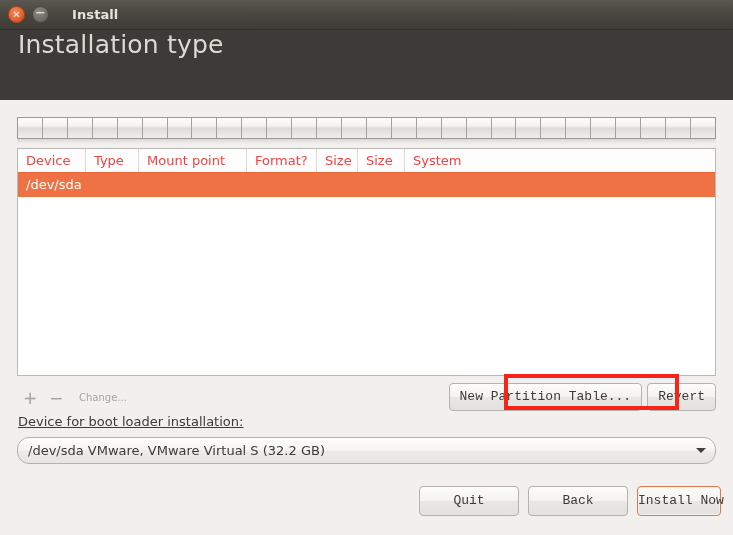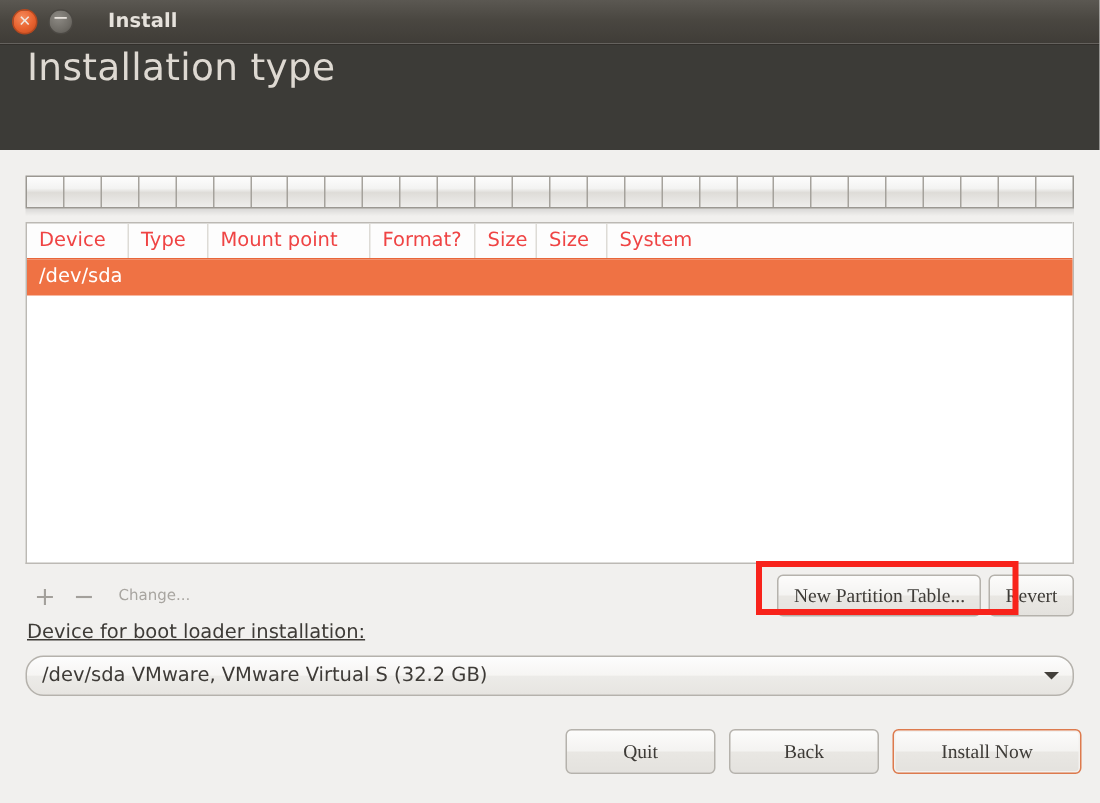--- a/index.html
+++ b/index.html
@@ -211,21 +211,21 @@
     user-select: none;
   }
   .tb-change {
     font-size: 10px;
     color: #a8a5a0;
     margin-left: 10px;
     line-height: 32px;
   }
 
   .btn {
-    font-family: Liberation Serif, serif;
+    font-family: Liberation Mono, monospace;
     font-size: 13px;
     color: #3e3b37;
     background: linear-gradient(to bottom, #fcfcfb 0%, #f4f3f1 48%, #e9e7e3 52%, #e4e2de 100%);
     border: 1px solid #b5b2ac;
     border-radius: 4px;
     box-sizing: border-box;
     padding: 0 10px;
     height: 28px;
     line-height: 26px;
     white-space: nowrap;
@@ -300,21 +300,21 @@
     position: absolute;
     right: 12px;
     top: 386px;
     display: flex;
     gap: 9px;
   }
   .btn.wide { width: 100px; text-align: center; padding: 0; height: 30px; line-height: 28px; }
   .btn.primary {
     border: 1px solid #dd7a4d;
     box-shadow: 0 0 0 1px #f3f1ee inset;
-    width: 126px;
+    width: 84px;
     text-align: center;
     padding: 0;
     height: 30px;
     line-height: 28px;
   }
 </style>
 </head>
 <body>
 
 <div id="app">

